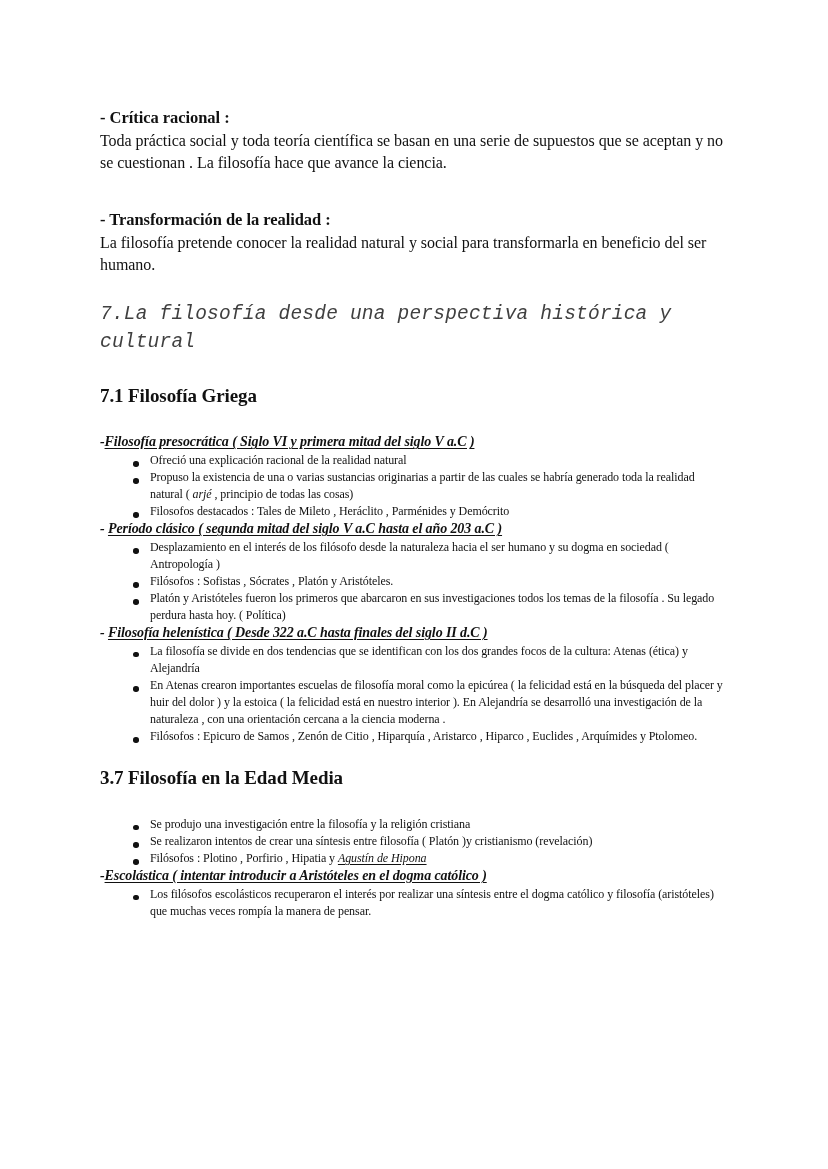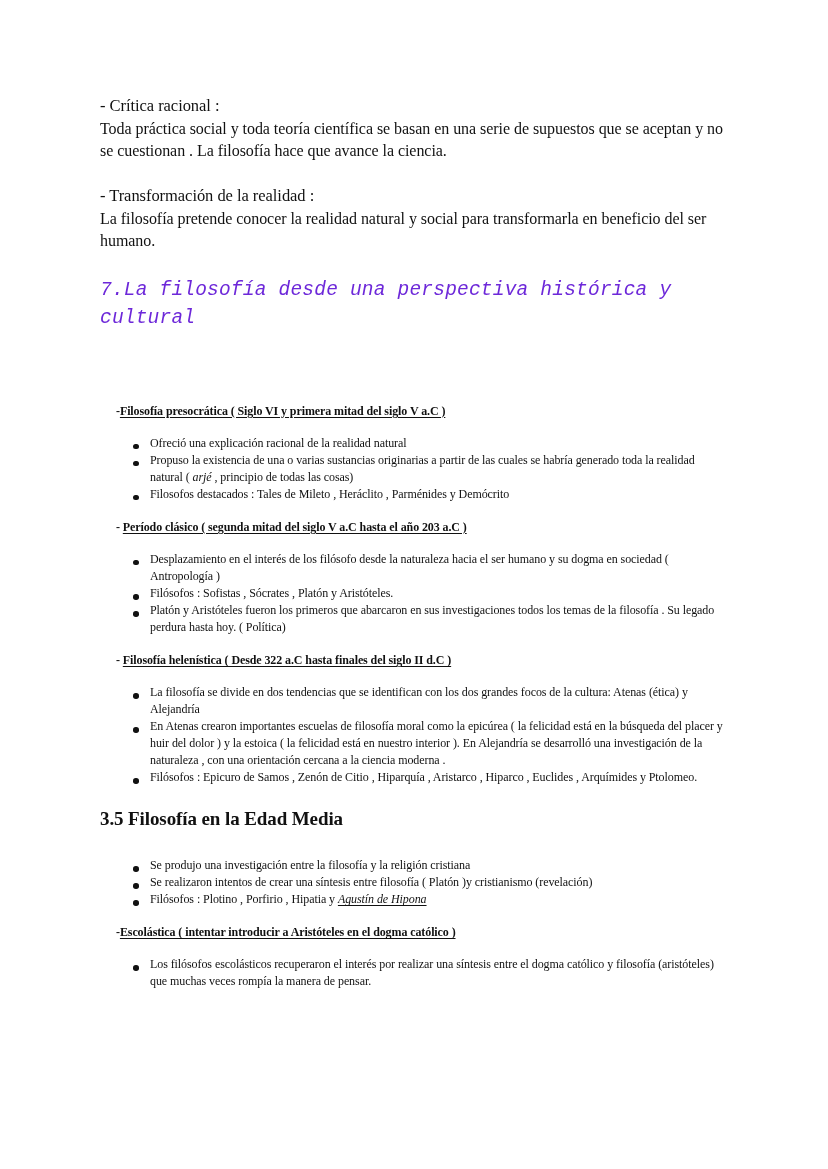--- a/index.html
+++ b/index.html
@@ -25,61 +25,62 @@
     box-sizing: border-box;
     padding: 96px 100px 0 100px;
   }
   .content {
     width: 628px;
   }
 
   
   .lead-head {
     font-size: 16.5px;
-    font-weight: normal;
+    font-weight: bold;
     line-height: 1.25;
-    margin: 0 0 1px 0;
+    margin: 12px 0 1px 0;
     letter-spacing: -0.05px;
   }
   .lead-body {
     font-size: 16px;
     line-height: 1.42;
     margin: 0;
     letter-spacing: -0.05px;
   }
   .gap-lg { height: 23px; }
 
   
   .mono-head {
     font-family: "Liberation Mono", "DejaVu Sans Mono", monospace;
     font-style: italic;
     font-size: 19.5px;
     line-height: 1.45;
-    color: #6d28d9;
+    color: #404040;
     margin: 0;
     letter-spacing: 0.2px;
     white-space: pre-wrap;
   }
 
   
   .sec-head {
     font-size: 19px;
     font-weight: bold;
     line-height: 1.2;
     margin: 0;
     letter-spacing: -0.1px;
   }
 
   
   .sub-head {
-    font-size: 12px;
+    font-size: 14px;
     font-weight: bold;
     line-height: 1.34;
-    margin: 16px;
+    margin: 0;
     letter-spacing: -0.1px;
+    font-style: italic;
   }
   .sub-head .u { text-decoration: underline; text-underline-offset: 1.5px; }
   .sub-head .dash { text-decoration: none; }
 
   
   ul.bullets {
     list-style: none;
     margin: 0;
     padding: 0;
   }
@@ -117,20 +118,21 @@
 
     <p class="lead-head">- Transformación de la realidad :</p>
     <p class="lead-body">La filosofía pretende conocer la realidad natural y social para transformarla en beneficio del ser humano.</p>
 
     <div class="gap-lg"></div>
 
     <p class="mono-head">7.La filosofía desde una perspectiva histórica y cultural</p>
 
     <div style="height:28px"></div>
 
+    <p class="sec-head">7.1 Filosofía Griega</p>
 
     <div style="height:26px"></div>
 
     <p class="sub-head">
       <span class="dash">-</span><span class="u">Filosofía presocrática ( Siglo VI y primera mitad del siglo V a.C )</span>
     </p>
     <ul class="bullets">
       <li><span>Ofreció una explicación racional de la realidad natural</span></li>
       <li><span>Propuso la existencia de una o varias sustancias originarias a partir de las cuales se habría generado toda la realidad natural ( </span><span class="it">arjé</span><span> , principio de todas las cosas)</span></li>
       <li><span>Filosofos destacados : Tales de Mileto , Heráclito  , Parménides y Demócrito</span></li>
@@ -149,21 +151,21 @@
       <span class="dash">- </span><span class="u">Filosofía helenística ( Desde 322 a.C hasta finales del siglo II d.C )</span>
     </p>
     <ul class="bullets">
       <li><span>La filosofía se divide en dos tendencias que se identifican con los dos grandes focos de la cultura: Atenas (ética) y Alejandría</span></li>
       <li><span>En Atenas crearon importantes escuelas de filosofía moral como la epicúrea ( la felicidad está en la búsqueda del placer y huir del dolor )  y la estoica ( la felicidad está en nuestro interior ). En Alejandría  se desarrolló una investigación de la naturaleza , con una orientación cercana a la ciencia moderna .</span></li>
       <li><span>Filósofos : Epicuro de Samos , Zenón de Citio , Hiparquía , Aristarco , Hiparco , Euclides , Arquímides y Ptolomeo.</span></li>
     </ul>
 
     <div style="height:22px"></div>
 
-    <p class="sec-head">3.5 Filosofía en la Edad Media</p>
+    <p class="sec-head">3.7 Filosofía en la Edad Media</p>
 
     <div style="height:26px"></div>
 
     <ul class="bullets">
       <li><span>Se produjo una investigación entre la filosofía y la religión cristiana</span></li>
       <li><span>Se realizaron intentos de crear una síntesis entre filosofía  ( Platón )y cristianismo (revelación)</span></li>
       <li><span>Filósofos : Plotino , Porfirio , Hipatia y </span><span class="ul-txt">Agustín de Hipona</span></li>
     </ul>
 
     <p class="sub-head">

